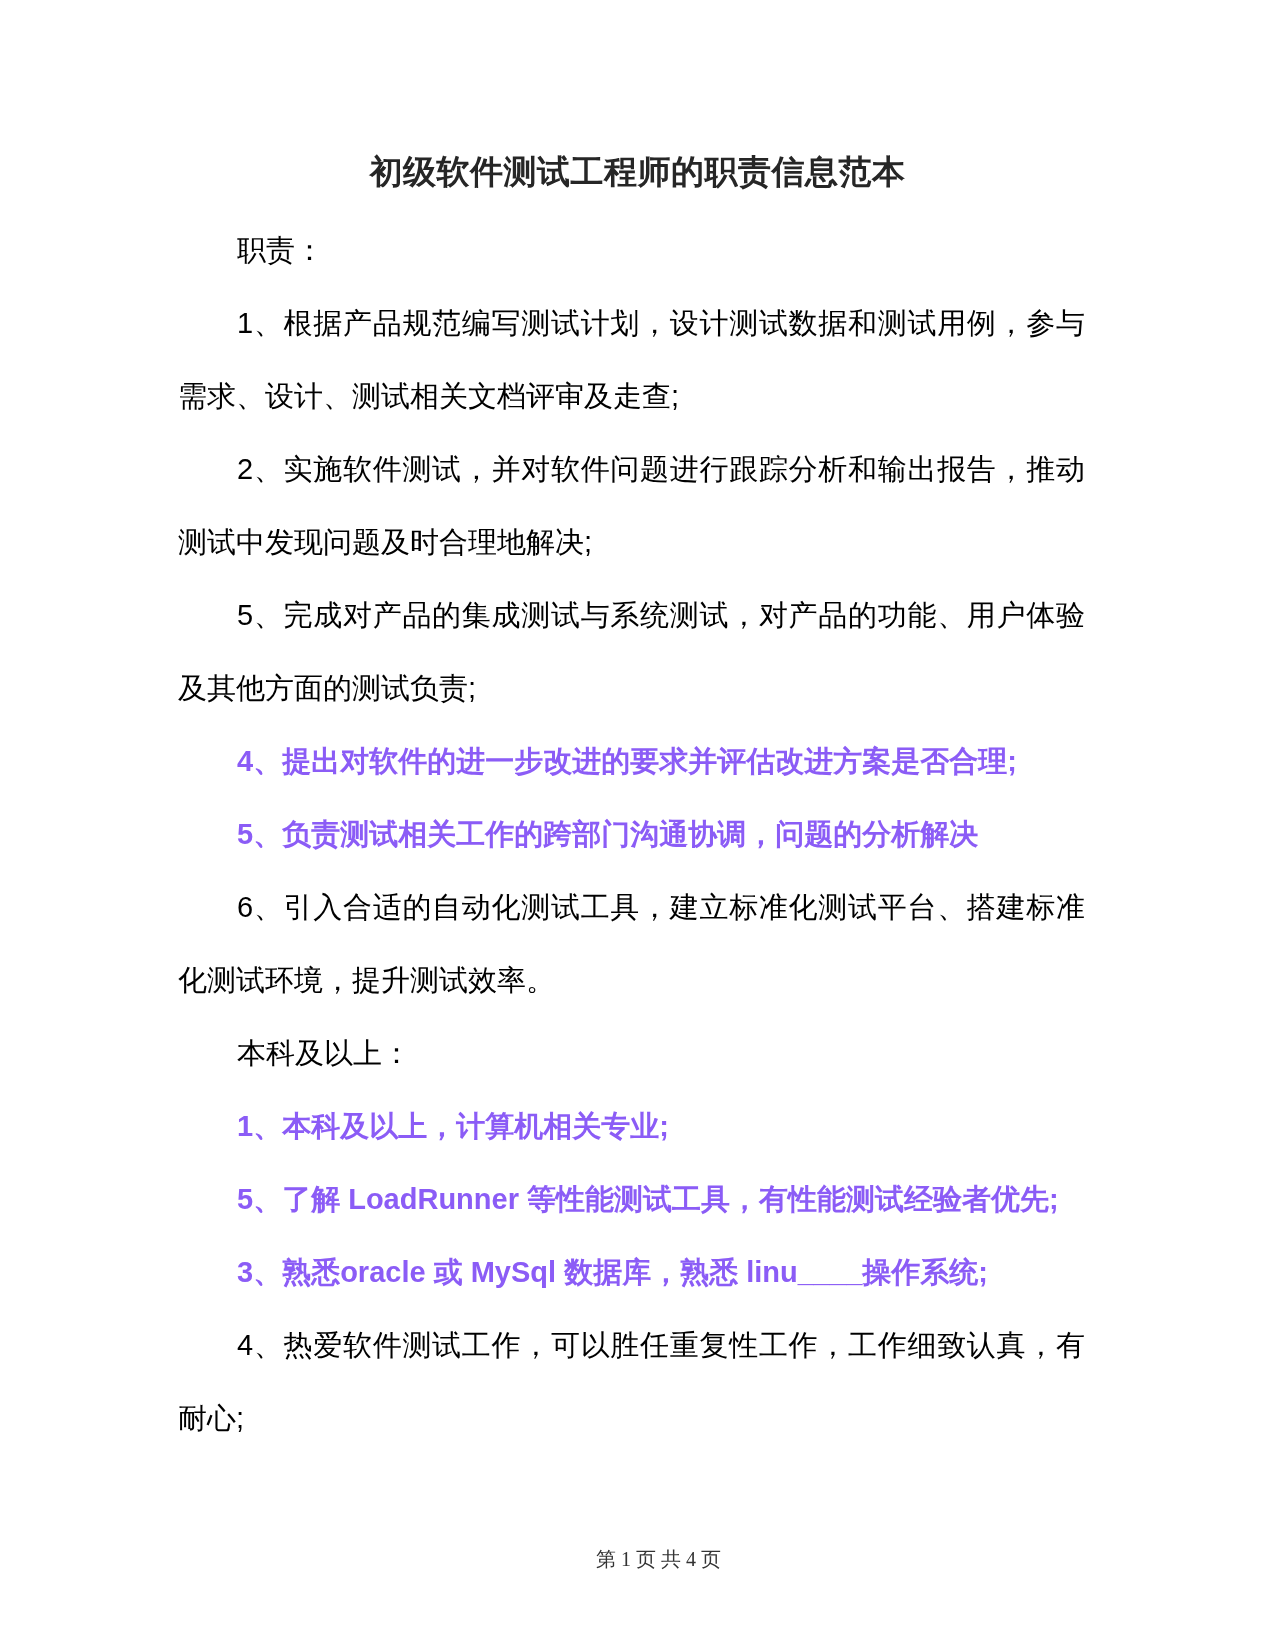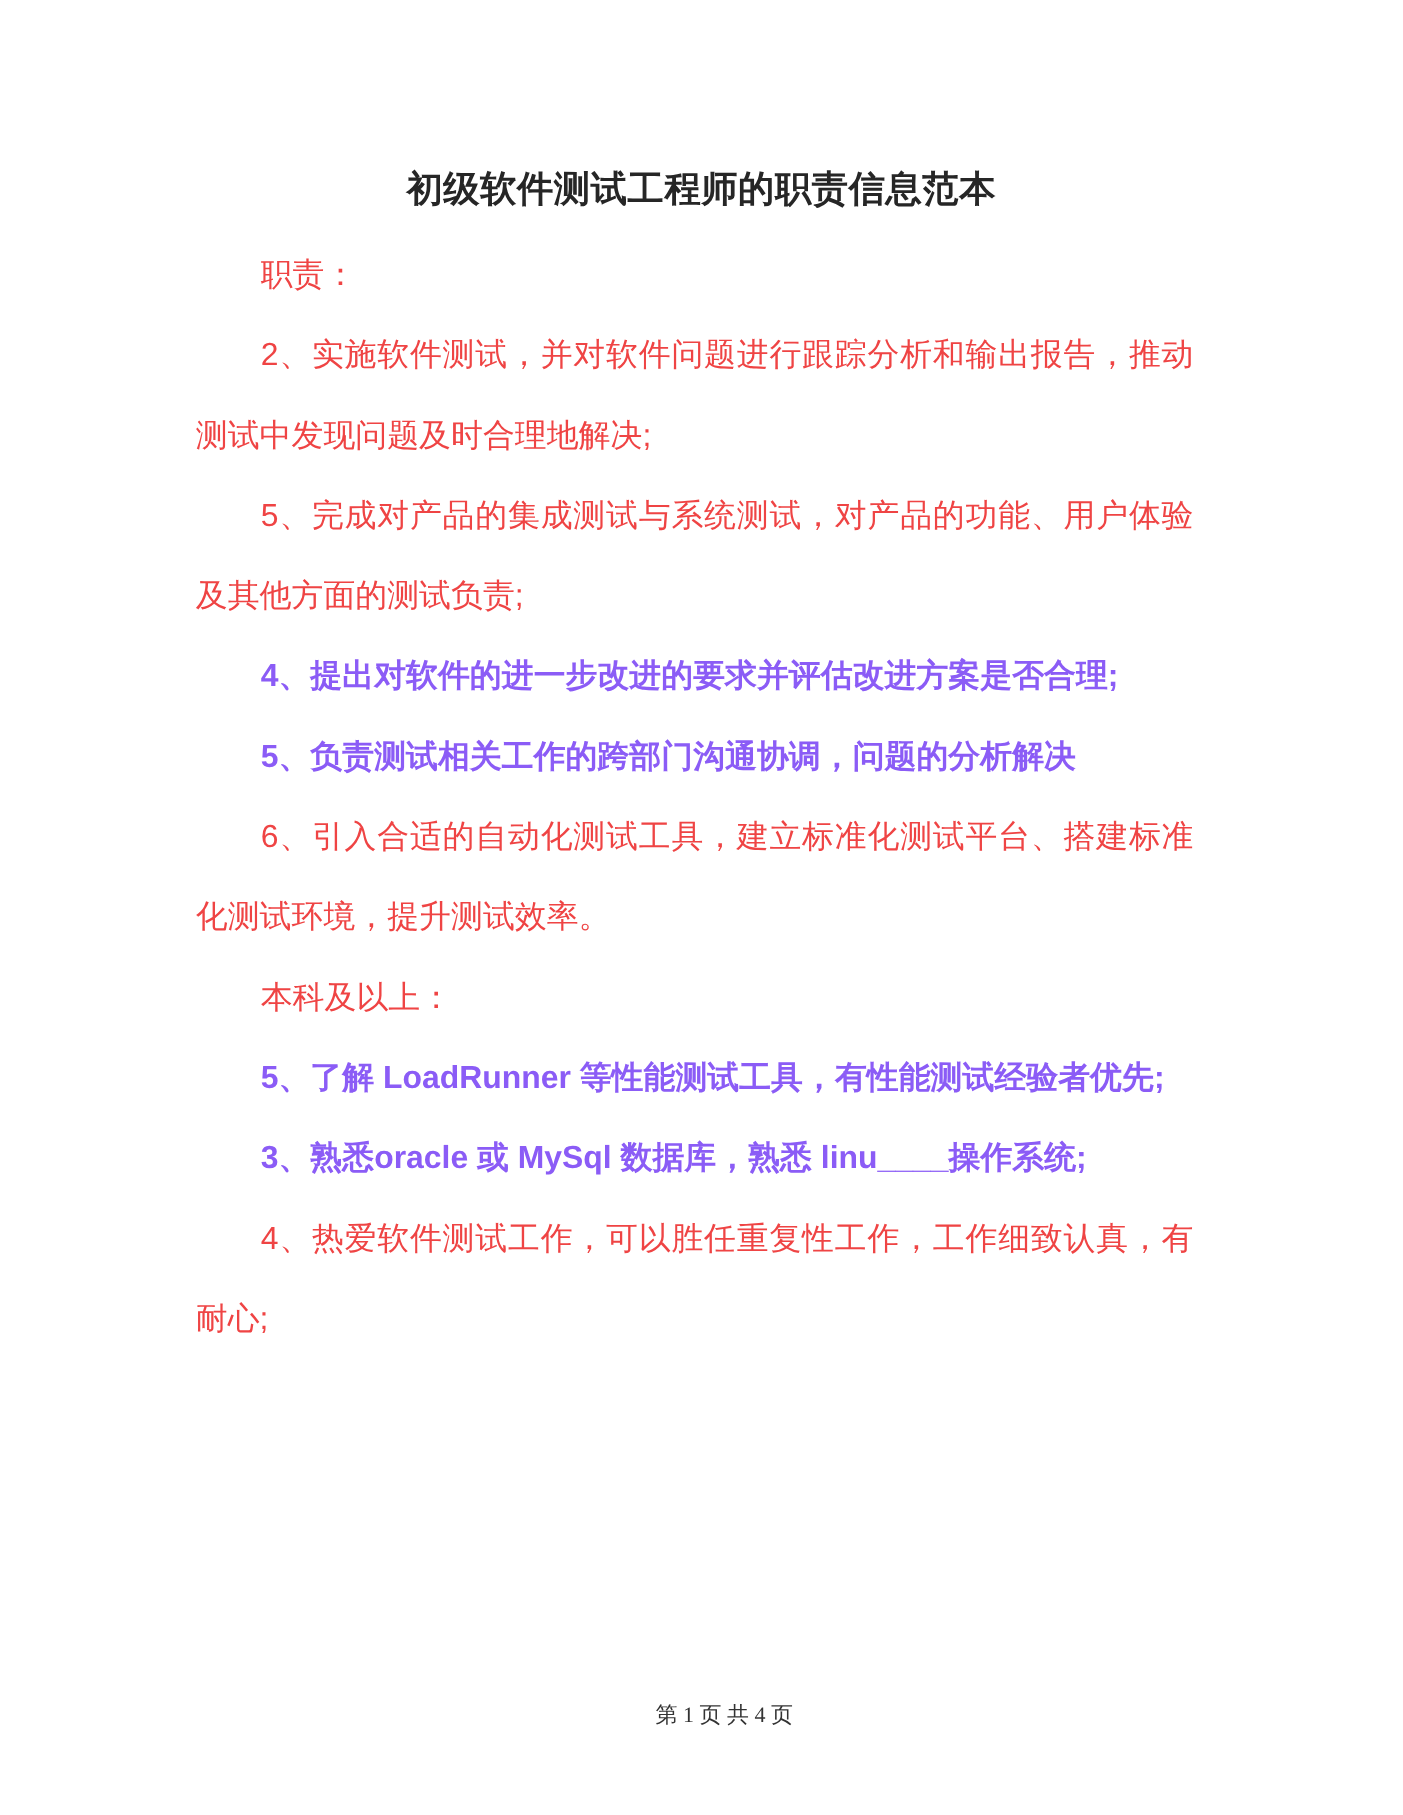--- a/index.html
+++ b/index.html
@@ -26,21 +26,21 @@
     letter-spacing: 0.5px;
   }
   .doc-body {
     margin: 22px 0 0 178px;
     width: 907px;
   }
   .doc-body p {
     margin: 0;
     font-size: 29px;
     line-height: 73px;
-    color: #ef4444;
+    color: #000000;
     text-align: justify;
     text-indent: 59px;
     word-break: break-word;
   }
   .doc-body p.bold {
     font-weight: 700;
     color: #8b5cf6;
   }
   .page-footer {
     position: absolute;
@@ -57,26 +57,28 @@
 </style>
 </head>
 <body>
 
 <div class="page">
 
   <h1 class="doc-title">初级软件测试工程师的职责信息范本</h1>
 
   <div class="doc-body">
     <p>职责：</p>
+    <p>1、根据产品规范编写测试计划，设计测试数据和测试用例，参与需求、设计、测试相关文档评审及走查;</p>
     <p>2、实施软件测试，并对软件问题进行跟踪分析和输出报告，推动测试中发现问题及时合理地解决;</p>
     <p>5、完成对产品的集成测试与系统测试，对产品的功能、用户体验及其他方面的测试负责;</p>
     <p class="bold">4、提出对软件的进一步改进的要求并评估改进方案是否合理;</p>
     <p class="bold">5、负责测试相关工作的跨部门沟通协调，问题的分析解决</p>
     <p>6、引入合适的自动化测试工具，建立标准化测试平台、搭建标准化测试环境，提升测试效率。</p>
     <p>本科及以上：</p>
+    <p class="bold">1、本科及以上，计算机相关专业;</p>
     <p class="bold">5、了解 LoadRunner 等性能测试工具，有性能测试经验者优先;</p>
     <p class="bold">3、熟悉oracle 或 MySql 数据库，熟悉 linu____操作系统;</p>
     <p>4、热爱软件测试工作，可以胜任重复性工作，工作细致认真，有耐心;</p>
   </div>
 
   <div class="page-footer">第 1 页 共 4 页</div>
 
 </div>
 
 </body></html>

